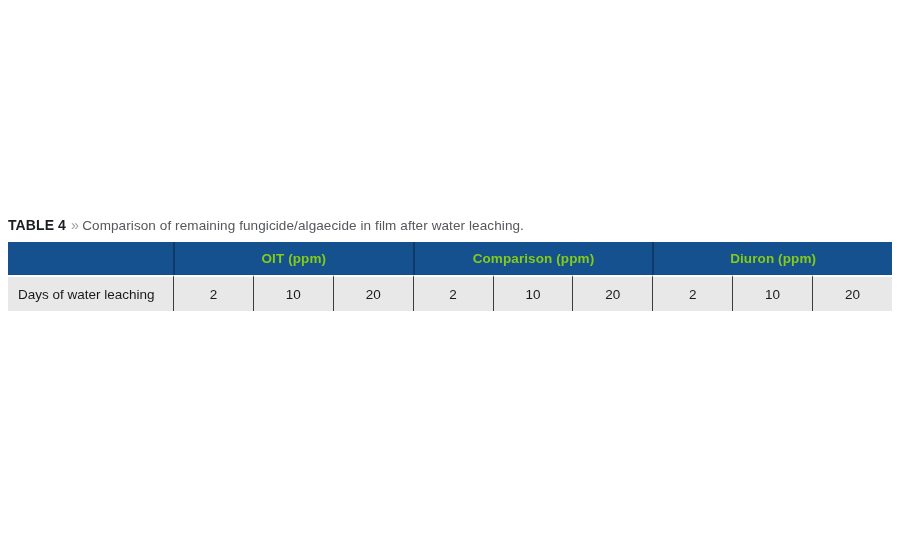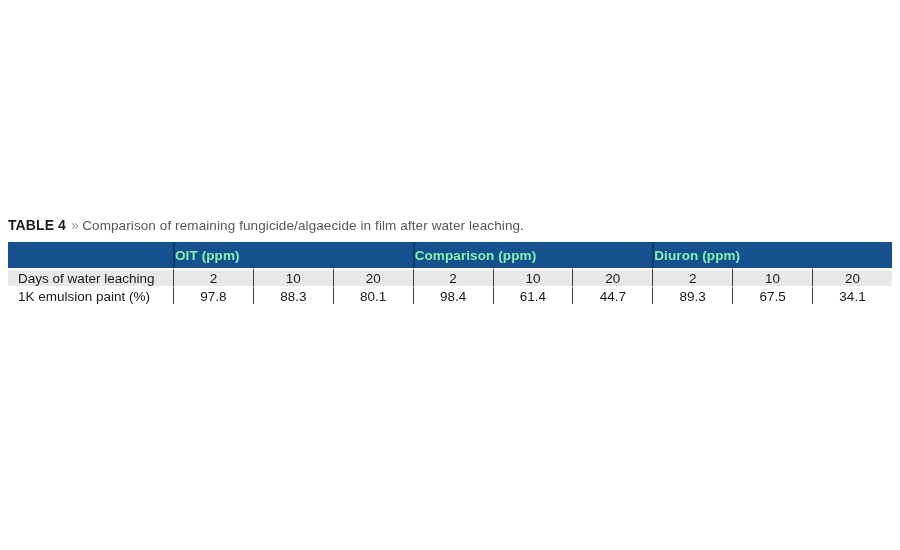--- a/index.html
+++ b/index.html
@@ -11,25 +11,25 @@
   .caption { position:absolute; left:8px; top:217px; font-size:13.5px; color:#54575b;
              letter-spacing:0.1px; white-space:nowrap; }
   .caption .tlabel { font-weight:bold; color:#1b1e21; font-size:14px; }
   .caption .sep { color:#9aa0a6; font-size:14.5px; padding:0 3px 0 5px; }
 
   
   table.data { position:absolute; left:8px; top:242px; width:884px;
                border-collapse:separate; border-spacing:0; table-layout:fixed;
                font-size:13.5px; color:#1a1a1a; }
   col.c-label { width:165px; }
-  thead th { background:#15508f; color:#86efac; font-weight:bold; font-size:13.5px;
-             height:26px; text-align:left; vertical-align:middle;
+  thead th { background:#15508f; color:#84cc16; font-weight:bold; font-size:13.5px;
+             height:33px; text-align:center; vertical-align:middle;
              border-left:2px solid #0d3a69; letter-spacing:0.1px; }
   thead th.corner { border-left:none; }
-  tbody td { height:18px; text-align:center; vertical-align:middle;
+  tbody td { height:36px; text-align:center; vertical-align:middle;
              border-left:1.5px solid #3c3c3c; border-top:2px solid #ffffff; }
   tbody td.label { border-left:none; text-align:left; padding-left:10px; }
   tr.shade td { background:#e8e8e8; }
   tr.plain td { background:#ffffff; }
 </style>
 </head>
 <body>
 
 <div class="page">
 
@@ -64,28 +64,16 @@
         <td>2</td>
         <td>10</td>
         <td>20</td>
         <td>2</td>
         <td>10</td>
         <td>20</td>
         <td>2</td>
         <td>10</td>
         <td>20</td>
       </tr>
-      <tr class="plain">
-        <td class="label">1K emulsion paint (%)</td>
-        <td>97.8</td>
-        <td>88.3</td>
-        <td>80.1</td>
-        <td>98.4</td>
-        <td>61.4</td>
-        <td>44.7</td>
-        <td>89.3</td>
-        <td>67.5</td>
-        <td>34.1</td>
-      </tr>
     </tbody>
   </table>
 
 </div>
 
 </body></html>

